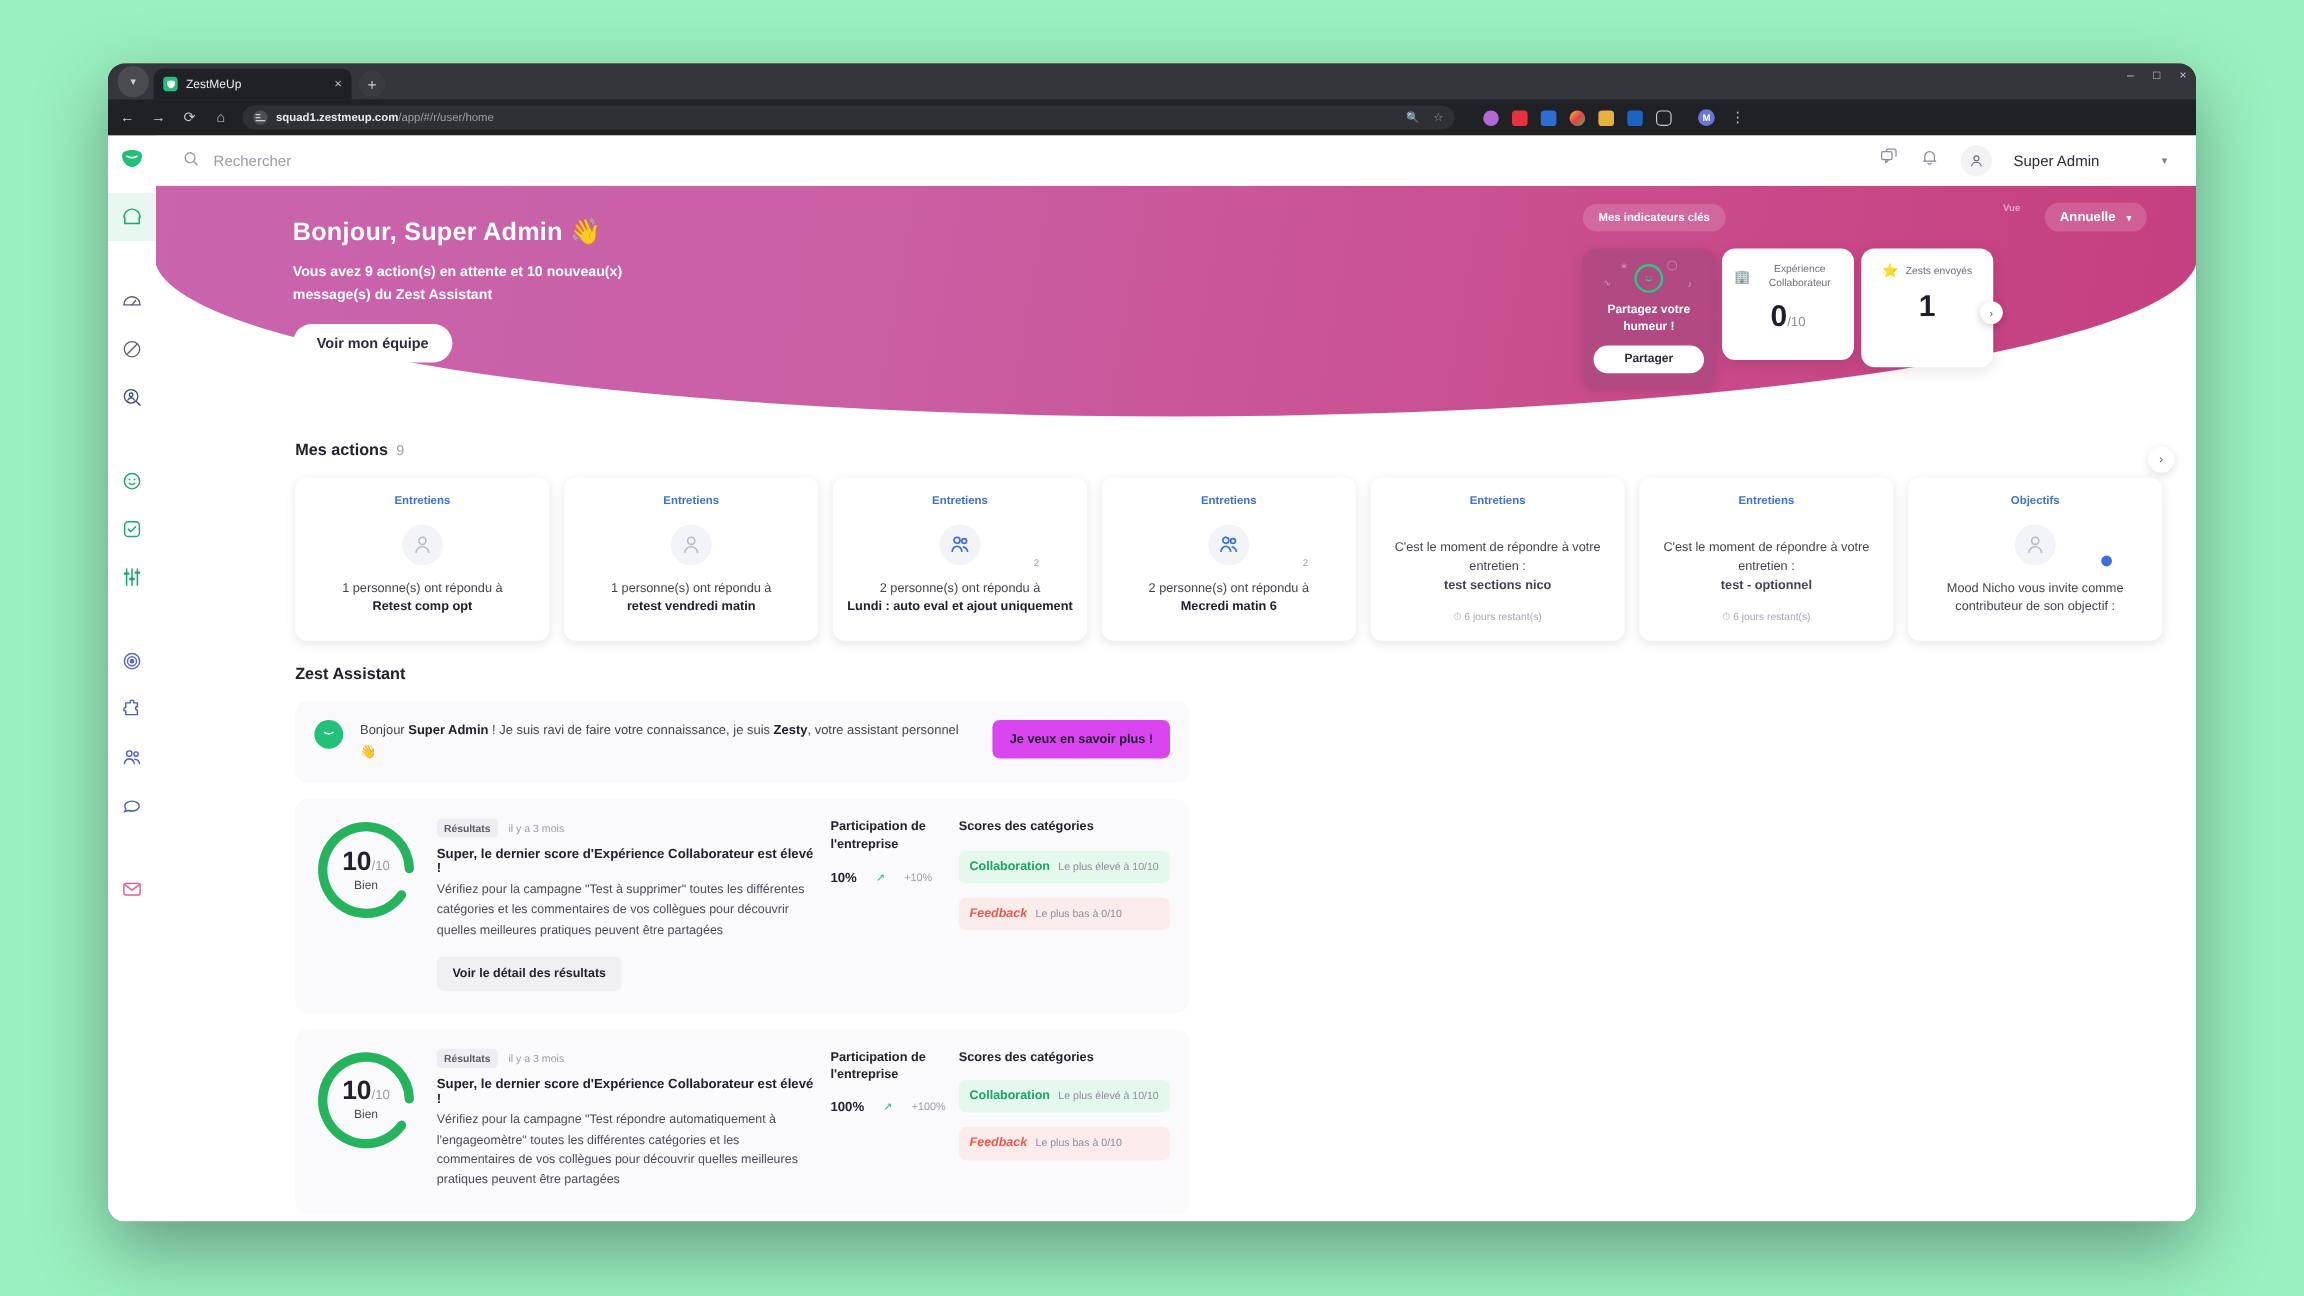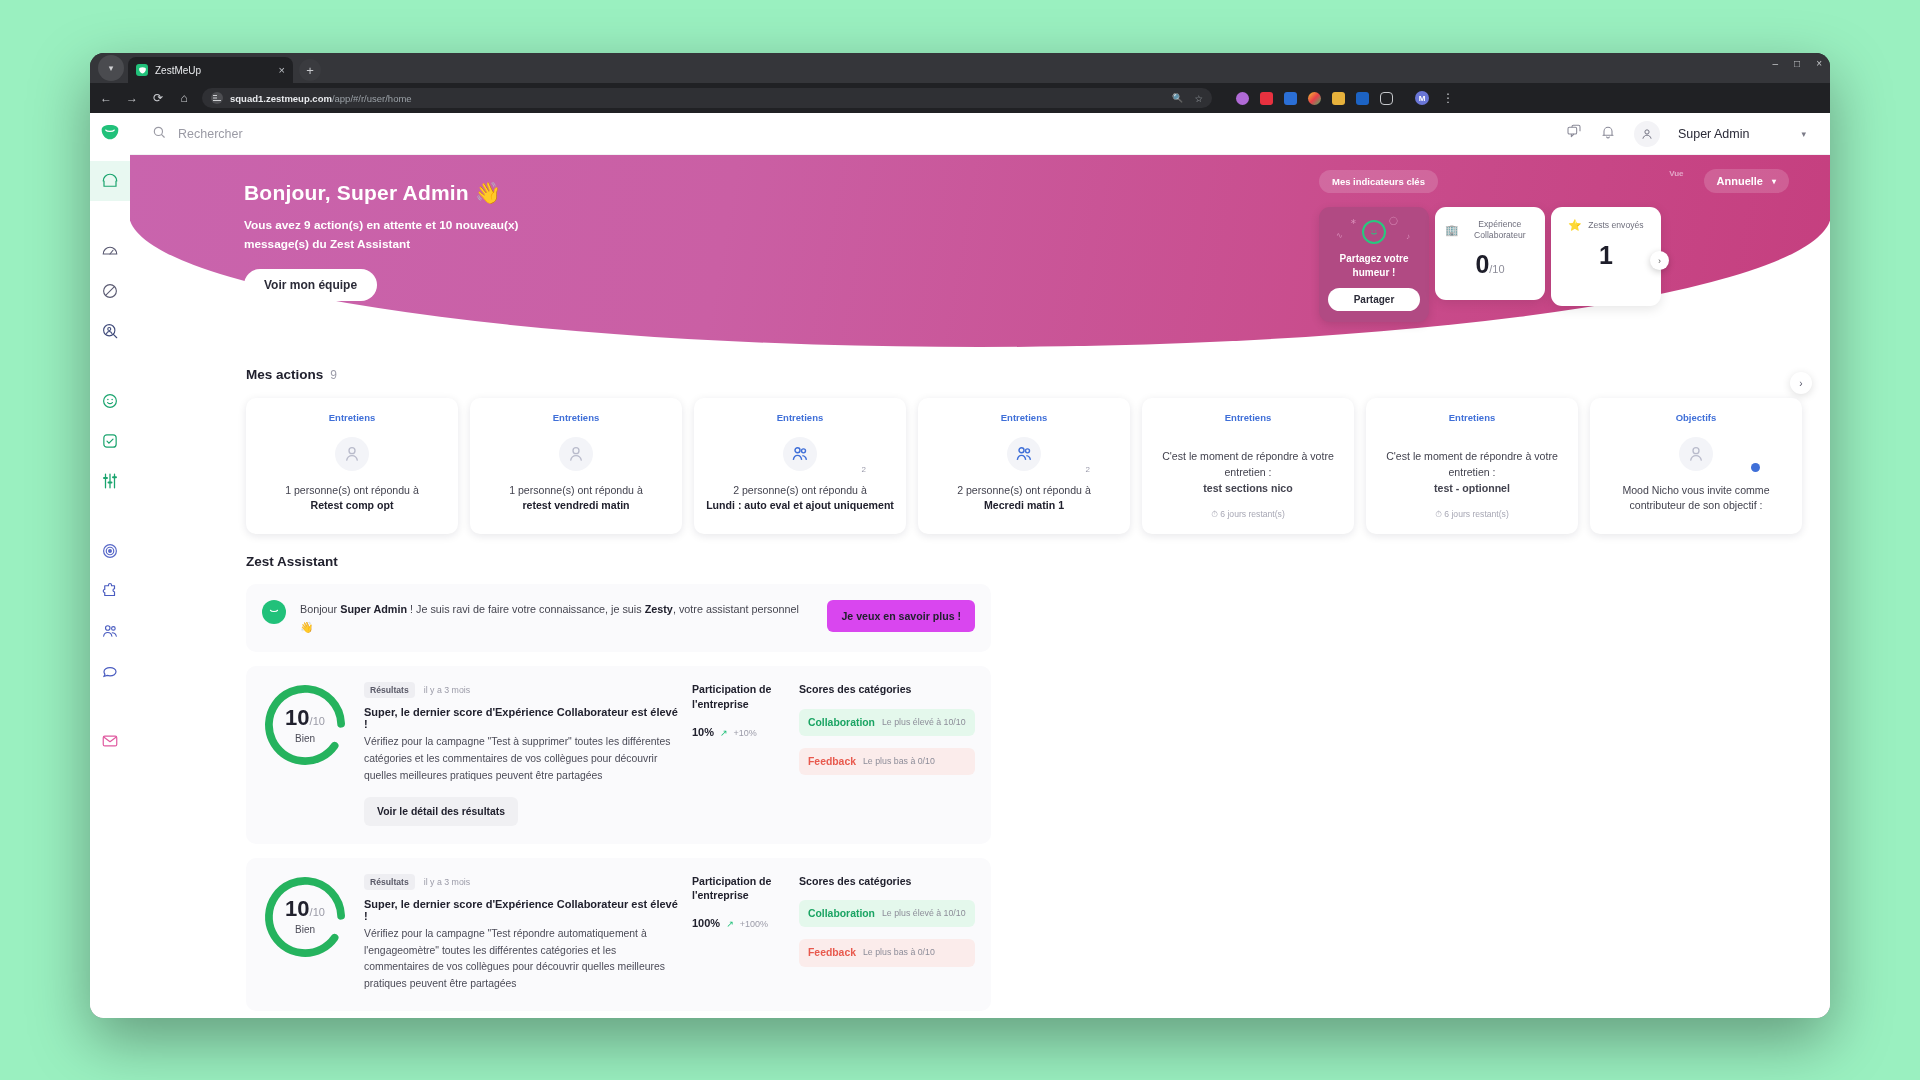--- a/index.html
+++ b/index.html
@@ -144,31 +144,31 @@
   .gauge .gv .lab{font-size:10px;color:#4b4b57;margin-top:5px;}
   .rbody{flex:1 1 0;min-width:0;padding-left:6px;}
   .rmeta{display:flex;align-items:center;gap:9px;}
   .rtag{background:#eeeef2;color:#5a5a68;font-size:8.6px;font-weight:700;border-radius:4px;padding:3px 6px;}
   .rtime{font-size:8.8px;color:#9b9ba8;}
   .rtitle{font-size:11px;font-weight:700;color:#21212e;margin-top:8px;}
   .rdesc{font-size:10.4px;color:#4b4b57;line-height:1.62;margin-top:4px;}
   .rbtn{margin-top:12px;background:#f0f0f3;border:none;border-radius:6px;padding:9px 13px;font-size:10.4px;font-weight:700;color:#21212e;cursor:pointer;}
   .rpart{flex:0 0 97px;}
   .rcolh{font-size:10.6px;font-weight:700;color:#21212e;line-height:1.35;}
-  .rpct{margin-top:15px;display:flex;align-items:flex-end;gap:6px;}
+  .rpct{margin-top:15px;display:flex;align-items:flex-start;gap:16px;}
   .rpct .p{font-size:11px;font-weight:700;color:#21212e;}
   .rpct .ar{color:#21c17a;font-size:9px;}
   .rpct .dt{font-size:9px;color:#9b9ba8;}
   .rscores{flex:0 0 176px;}
   .scorerow{margin-top:12px;border-radius:6px;padding:8px 9px;display:flex;align-items:flex-start;gap:7px;}
   .scorerow.good{background:#e4f8ec;}
   .scorerow.bad{background:#fbeceb;}
   .scorerow .nm{font-size:10.4px;font-weight:700;}
   .scorerow.good .nm{color:#1aa463;}
-  .scorerow.bad .nm{color:#e8594d;}
+  .scorerow.bad .nm{color:#e8594d;font-style:italic;}
   .scorerow .ds{font-size:8.8px;color:#8d8d99;line-height:1.28;}
 </style>
 </head>
 <body>
 
 <div class="browser">
 
   <div class="tabstrip">
     <div class="tabchevron">▾</div>
     <div class="tab">
@@ -464,21 +464,21 @@
               <div class="ic">
                   <span class="halo"></span>
                 <svg viewBox="0 0 24 24" fill="none" stroke="#3f6fd8" stroke-width="1.7">
                     <circle cx="9" cy="7.5" r="3"></circle>
                     <path d="M4 19c.6-3.6 2.6-5.4 5-5.4s4.4 1.8 5 5.4"></path>
                     <circle cx="16.2" cy="8.2" r="2.4"></circle>
                     <path d="M14.8 14c2.8.3 4.4 2 4.9 5"></path>
                   </svg>
                 <span class="sub">2</span>
               </div>
-              <div class="txt"><span>2 personne(s) ont répondu à</span><br><b>Mecredi matin 1</b></div>
+              <div class="txt"><span>2 personne(s) ont répondu à</span><br><b>Mecredi matin 6</b></div>
             </div>
 
             <div class="acard msg">
               <div class="badge">Entretiens</div>
               <div class="mid"><span>C'est le moment de répondre à votre entretien :</span><br><b>test sections nico</b></div>
               <div class="foot">⏱ 6 jours restant(s)</div>
             </div>
 
             <div class="acard msg">
               <div class="badge">Entretiens</div>

